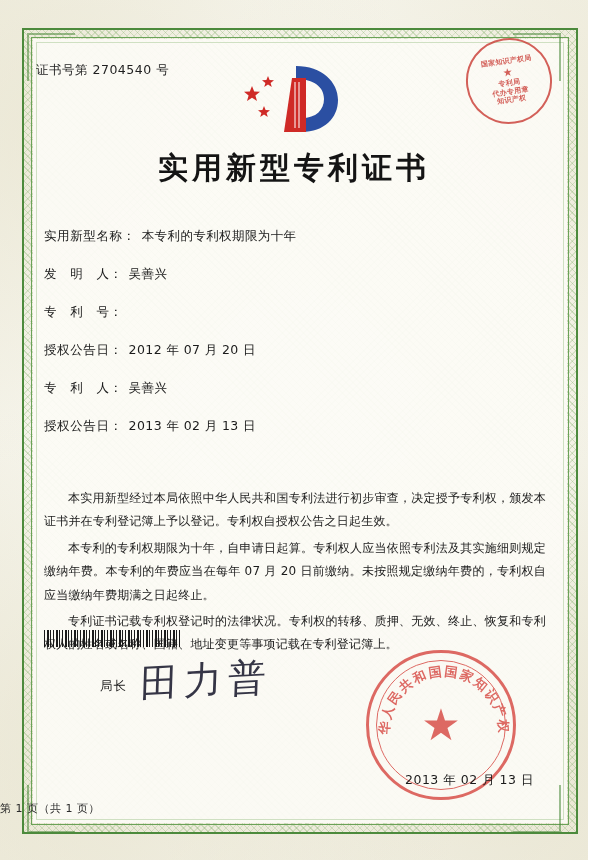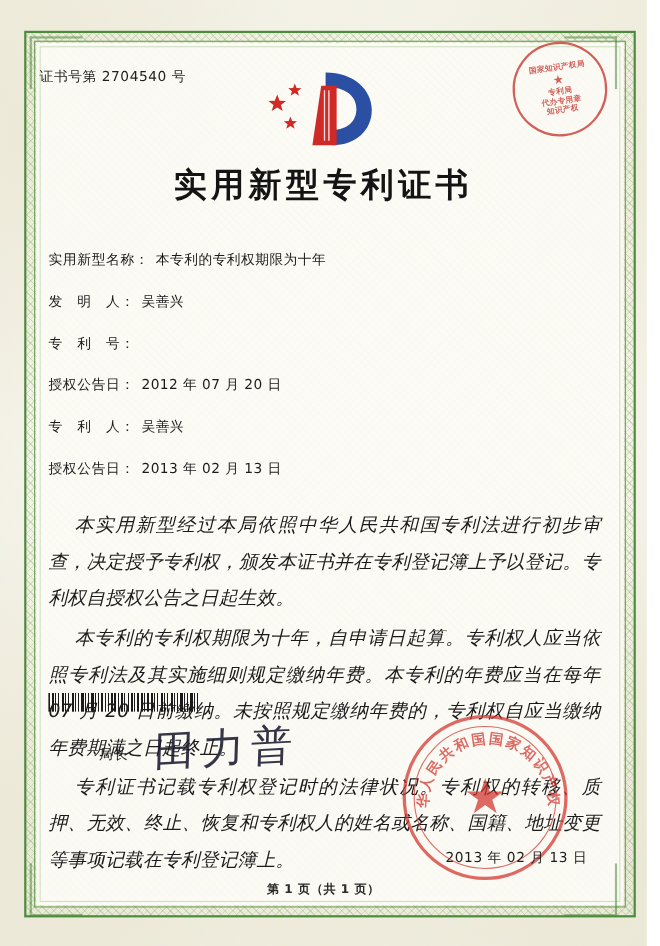--- a/index.html
+++ b/index.html
@@ -172,27 +172,26 @@
   .field-value {
     margin-left: 6px;
     letter-spacing: .4px;
   }
 
   
   .paragraphs {
     position: absolute;
     left: 44px;
     right: 42px;
-    top: 462px;
-    font-size: 17px;
+    top: 487px;
+    font-size: 12px;
     line-height: 1.95;
     text-align: justify;
     color: #1b1b1b;
     letter-spacing: .2px;
-    font-style: italic;
   }
   .paragraphs p {
     margin: 0 0 3px 0;
     text-indent: 24px;
   }
 
   
   .barcode {
     position: absolute;
     left: 44px;
@@ -205,21 +204,21 @@
         transparent 1px, transparent 3px,
         #1a1a1a 3px, #1a1a1a 5px,
         transparent 5px, transparent 6px,
         #1a1a1a 6px, #1a1a1a 7px,
         transparent 7px, transparent 9px);
   }
 
   
   .director-label {
     position: absolute;
-    left: 90px;
+    left: 100px;
     top: 678px;
     font-size: 12.5px;
     letter-spacing: 1px;
     color: #1b1b1b;
     font-family: Liberation Serif, serif;
   }
   .signature {
     position: absolute;
     left: 140px;
     top: 655px;
@@ -278,25 +277,24 @@
     font-size: 12.5px;
     color: #1b1b1b;
     letter-spacing: .5px;
   }
 
   
   .page-footer {
     position: absolute;
     left: 0; right: 0;
     bottom: 44px;
-    text-align: center;
+    text-align: left;
     font-size: 11px;
     color: #2a2a2a;
     letter-spacing: .5px;
-    font-weight: bold;
   }
 </style>
 </head>
 <body>
 
 <div class="page">
 
   <div class="paper-tint"></div>
 
   <div class="border-outer"></div>

